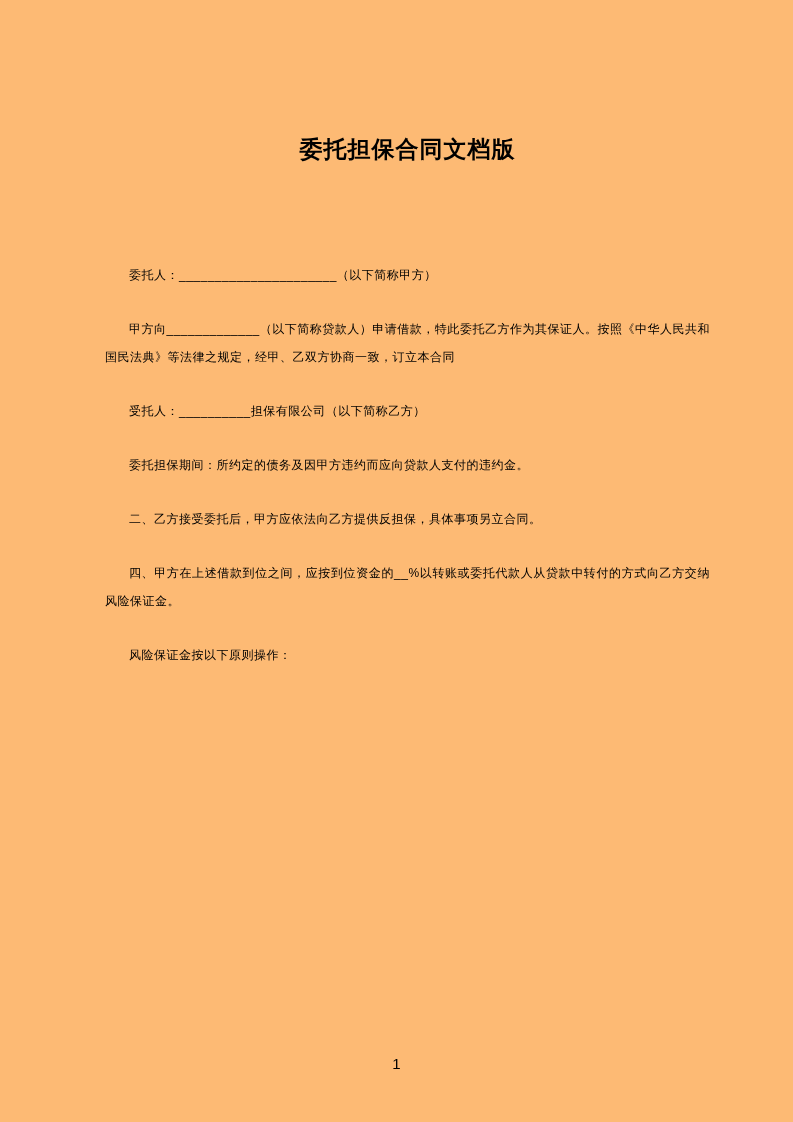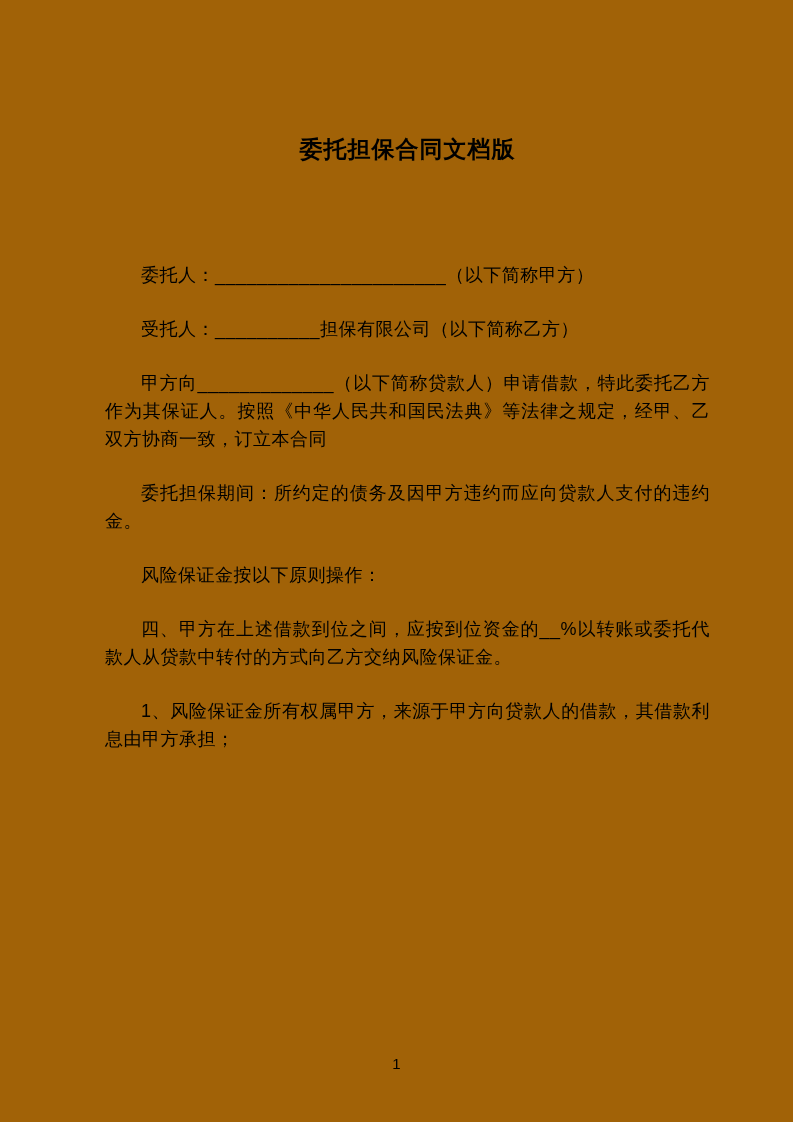--- a/index.html
+++ b/index.html
@@ -5,35 +5,35 @@
   * { box-sizing: border-box; }
   html, body { margin: 0; padding: 0; background: #ffffff; }
   body {
     font-family: "Liberation Sans", "DejaVu Sans", sans-serif;
     color: #000000;
   }
   .page {
     position: relative;
     width: 793px;
     height: 1122px;
-    background: #a16207;
+    background: #fdba74;
     padding: 133px 83px 0 105px;
     overflow: hidden;
   }
   .doc-title {
     margin: 0 0 96px 0;
     text-align: center;
     font-size: 23px;
     font-weight: bold;
     line-height: 32px;
     letter-spacing: 1px;
   }
   .doc-body p {
     margin: 0 0 26px 0;
-    font-size: 18px;
+    font-size: 12px;
     line-height: 28px;
     text-indent: 2em;
     text-align: justify;
     font-weight: 500;
     letter-spacing: 0.5px;
     word-break: break-all;
   }
   .page-number {
     position: absolute;
     left: 0;
@@ -48,32 +48,32 @@
 <body>
 
 <div class="page">
 
   <h1 class="doc-title">委托担保合同文档版</h1>
 
   <div class="doc-body">
 
     <p>委托人：______________________（以下简称甲方）</p>
 
+    <p>甲方向_____________（以下简称贷款人）申请借款，特此委托乙方作为其保证人。按照《中华人民共和国民法典》等法律之规定，经甲、乙双方协商一致，订立本合同</p>
+
     <p>受托人：__________担保有限公司（以下简称乙方）</p>
-
-    <p>甲方向_____________（以下简称贷款人）申请借款，特此委托乙方作为其保证人。按照《中华人民共和国民法典》等法律之规定，经甲、乙双方协商一致，订立本合同</p>
 
 
     <p>委托担保期间：所约定的债务及因甲方违约而应向贷款人支付的违约金。</p>
 
+    <p>二、乙方接受委托后，甲方应依法向乙方提供反担保，具体事项另立合同。</p>
 
+
+    <p>四、甲方在上述借款到位之间，应按到位资金的__%以转账或委托代款人从贷款中转付的方式向乙方交纳风险保证金。</p>
 
     <p>风险保证金按以下原则操作：</p>
 
-    <p>四、甲方在上述借款到位之间，应按到位资金的__%以转账或委托代款人从贷款中转付的方式向乙方交纳风险保证金。</p>
-
-    <p>1、风险保证金所有权属甲方，来源于甲方向贷款人的借款，其借款利息由甲方承担；</p>
 
   </div>
 
   <div class="page-number">1</div>
 
 </div>
 
 </body></html>

